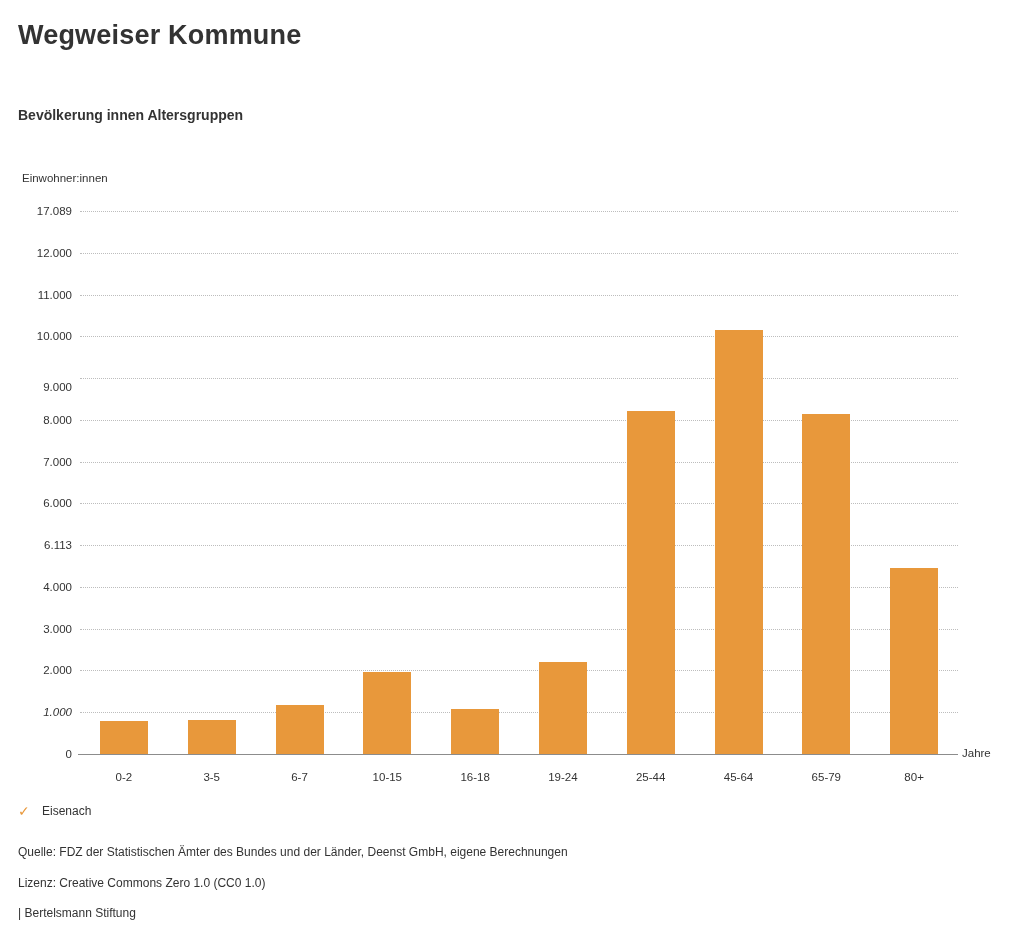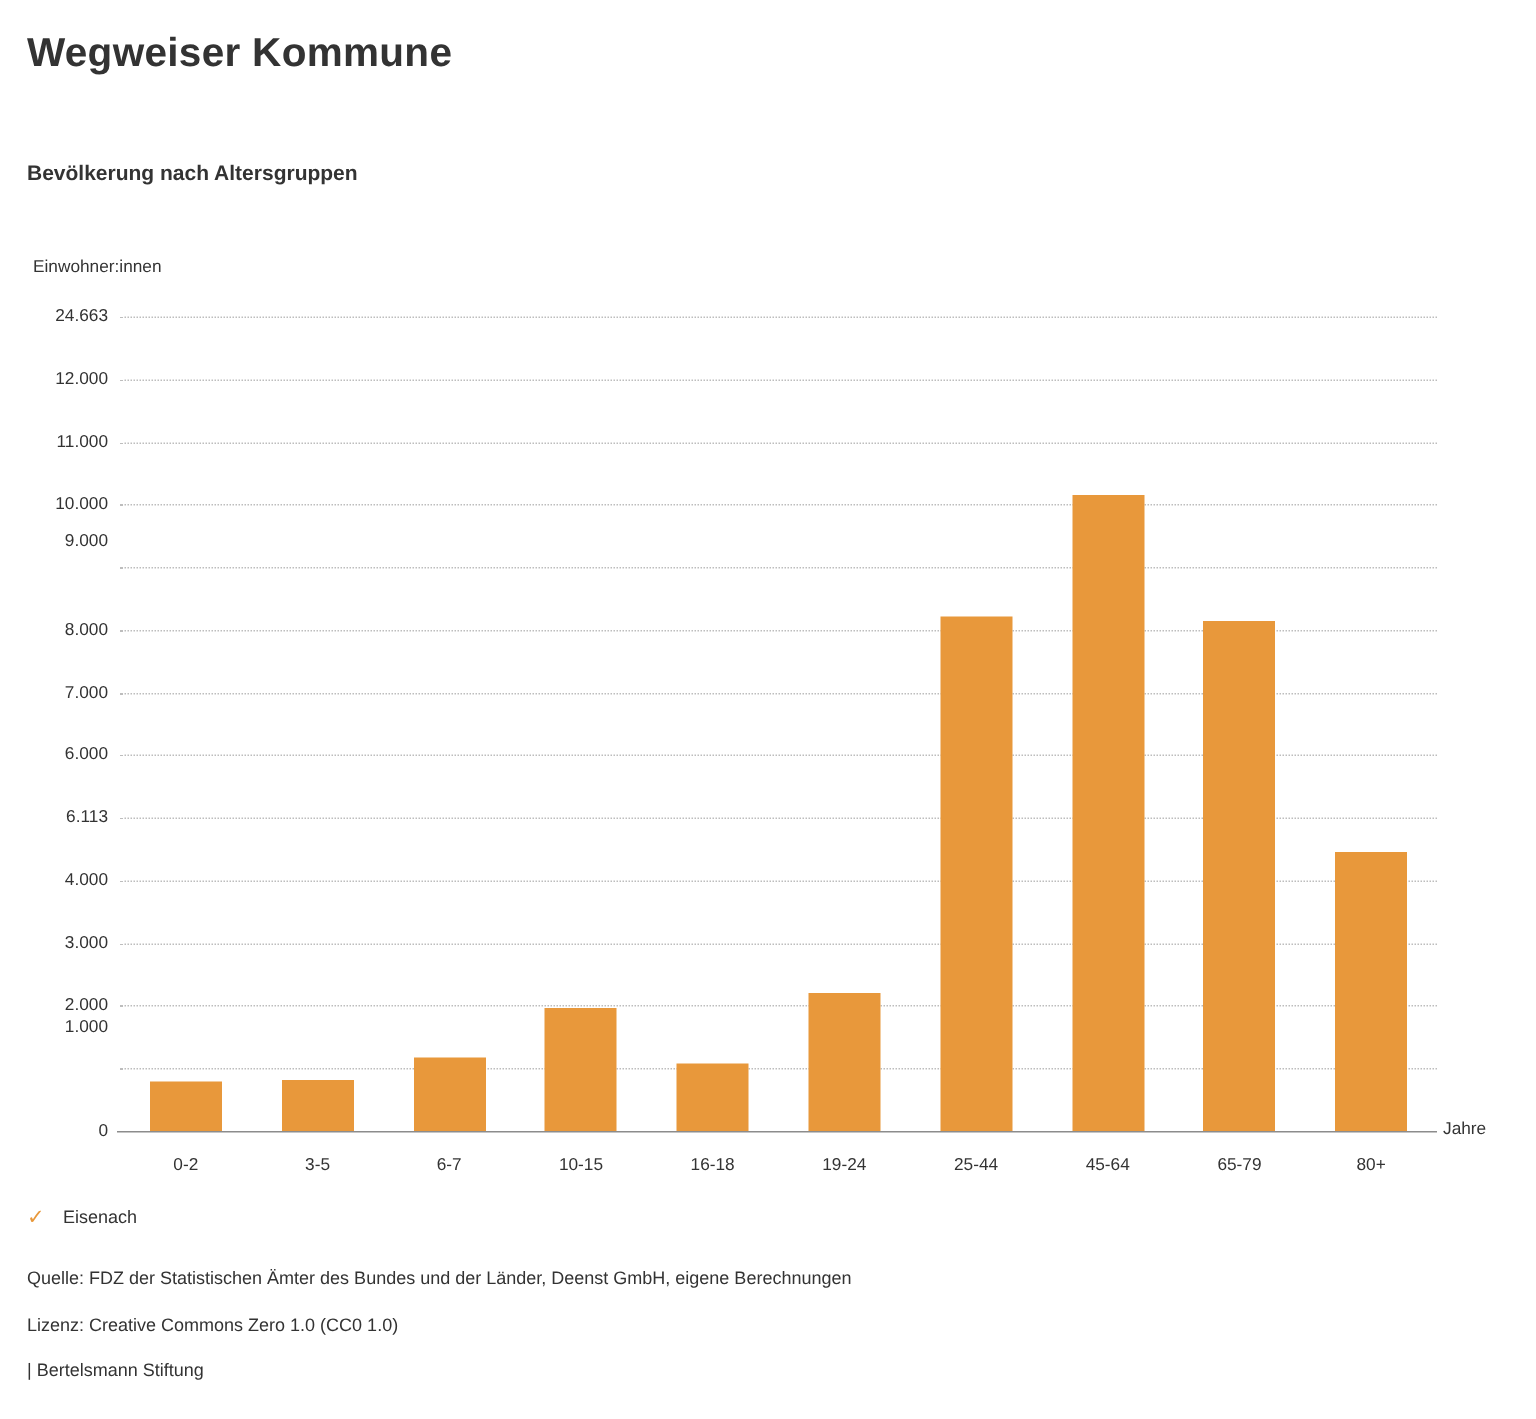--- a/index.html
+++ b/index.html
@@ -153,38 +153,38 @@
   .f1 { top: 845px; }
   .f2 { top: 876px; }
   .f3 { top: 906px; }
 </style>
 </head>
 <body>
 
 <div class="page">
 
   <div class="title">Wegweiser Kommune</div>
-  <div class="subsubtitle">Bevölkerung nach Altersgruppen</div>
+  <div class="subsubtitle">Bevölkerung innen Altersgruppen</div>
 
   <div class="axis-unit">Einwohner:innen</div>
 
   <div class="ylabels">
-      <div class="axis-tick-label" style="top: 0px;">24.663</div>
+      <div class="axis-tick-label" style="top: 0px;">17.089</div>
       <div class="axis-tick-label" style="top: 41.7692px;">12.000</div>
       <div class="axis-tick-label" style="top: 83.5385px;">11.000</div>
       <div class="axis-tick-label" style="top: 125.308px;">10.000</div>
-      <div class="axis-tick-label" style="top: 150px;">9.000</div>
+      <div class="axis-tick-label" style="top: 176px;">9.000</div>
       <div class="axis-tick-label" style="top: 208.846px;">8.000</div>
       <div class="axis-tick-label" style="top: 250.615px;">7.000</div>
       <div class="axis-tick-label" style="top: 292.385px;">6.000</div>
       <div class="axis-tick-label" style="top: 334.154px;">6.113</div>
       <div class="axis-tick-label" style="top: 375.923px;">4.000</div>
       <div class="axis-tick-label" style="top: 417.692px;">3.000</div>
       <div class="axis-tick-label" style="top: 459.462px;">2.000</div>
-      <div class="axis-tick-label" style="top: 474px;">1.000</div>
+      <div class="axis-tick-label" style="top: 501px; font-style: italic;">1.000</div>
       <div class="axis-tick-label" style="top: 543px;">0</div>
     </div>
 
   <div class="plot">
     <div class="gridlines">
         <div class="gridline" style="top: 0px;"></div>
         <div class="gridline" style="top: 41.7692px;"></div>
         <div class="gridline" style="top: 83.5385px;"></div>
         <div class="gridline" style="top: 125.308px;"></div>
         <div class="gridline" style="top: 167.077px;"></div>

